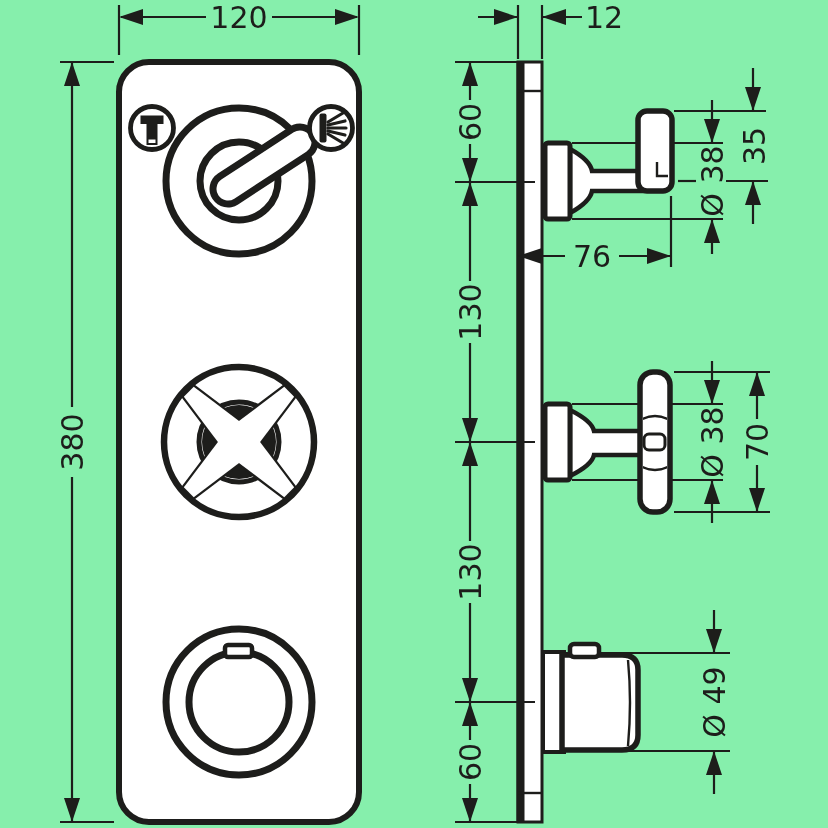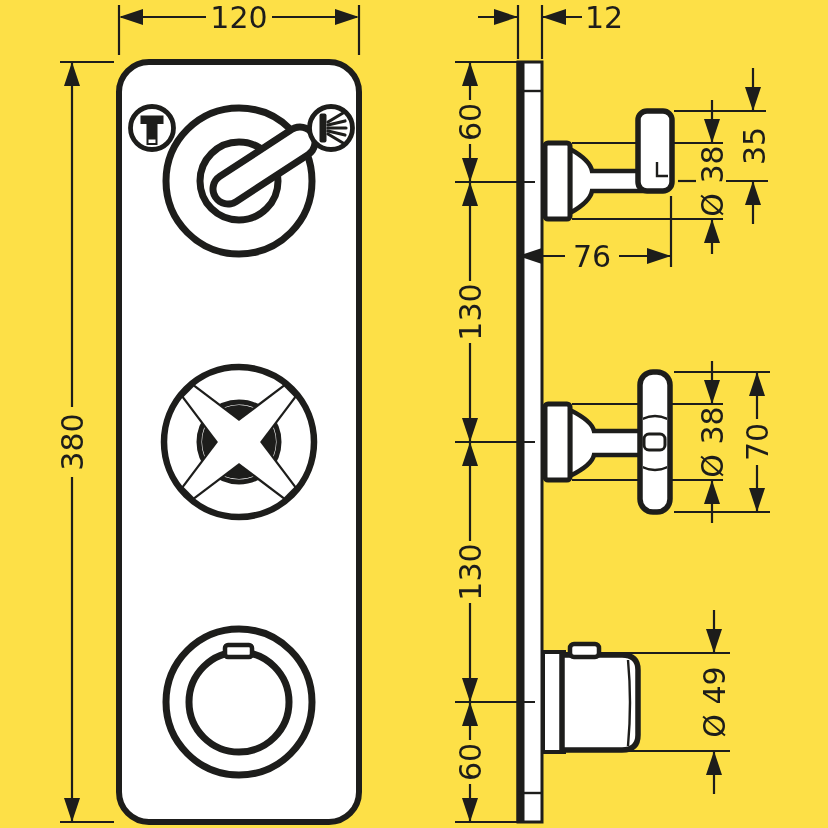--- a/index.html
+++ b/index.html
@@ -1,16 +1,16 @@
 <!DOCTYPE html>
 <html><head>
 <meta charset="utf-8">
 <style>
   html,body{margin:0;padding:0;background:#ffffff;}
-  .stage{width:828px;height:828px;background:#fde047;position:relative;overflow:hidden;
+  .stage{width:828px;height:828px;background:#86efac;position:relative;overflow:hidden;
          font-family:"DejaVu Sans","Liberation Sans",sans-serif;}
   svg{display:block;}
   svg text{font-family:"DejaVu Sans","Liberation Sans",sans-serif;font-size:30px;fill:#1d1d1b;}
   .dim{stroke:#1d1d1b;stroke-width:2.2;fill:none;}
   .thin{stroke:#1d1d1b;stroke-width:2.4;fill:none;}
   .arrow{fill:#1d1d1b;stroke:none;}
   .part{stroke:#1d1d1b;fill:#ffffff;}
 </style>
 </head>
 <body>

